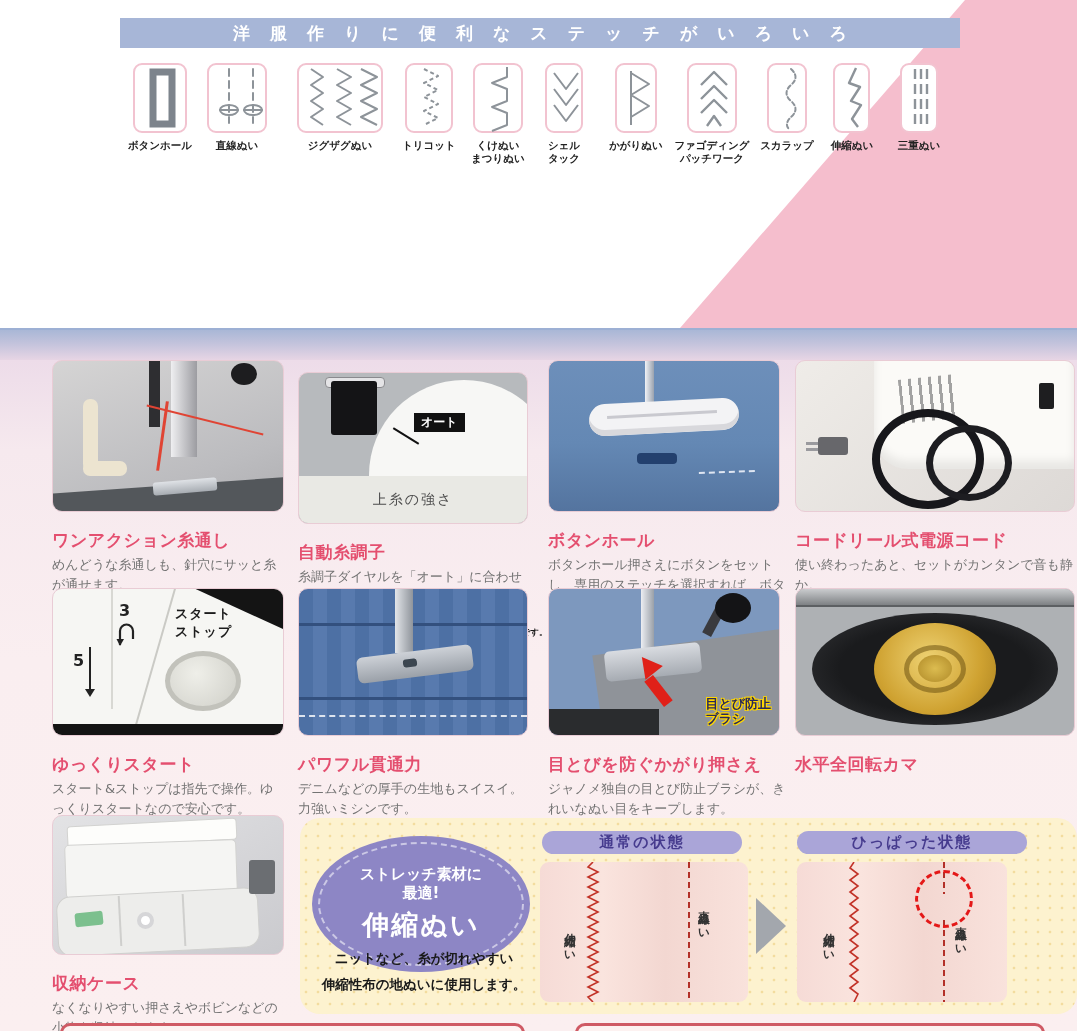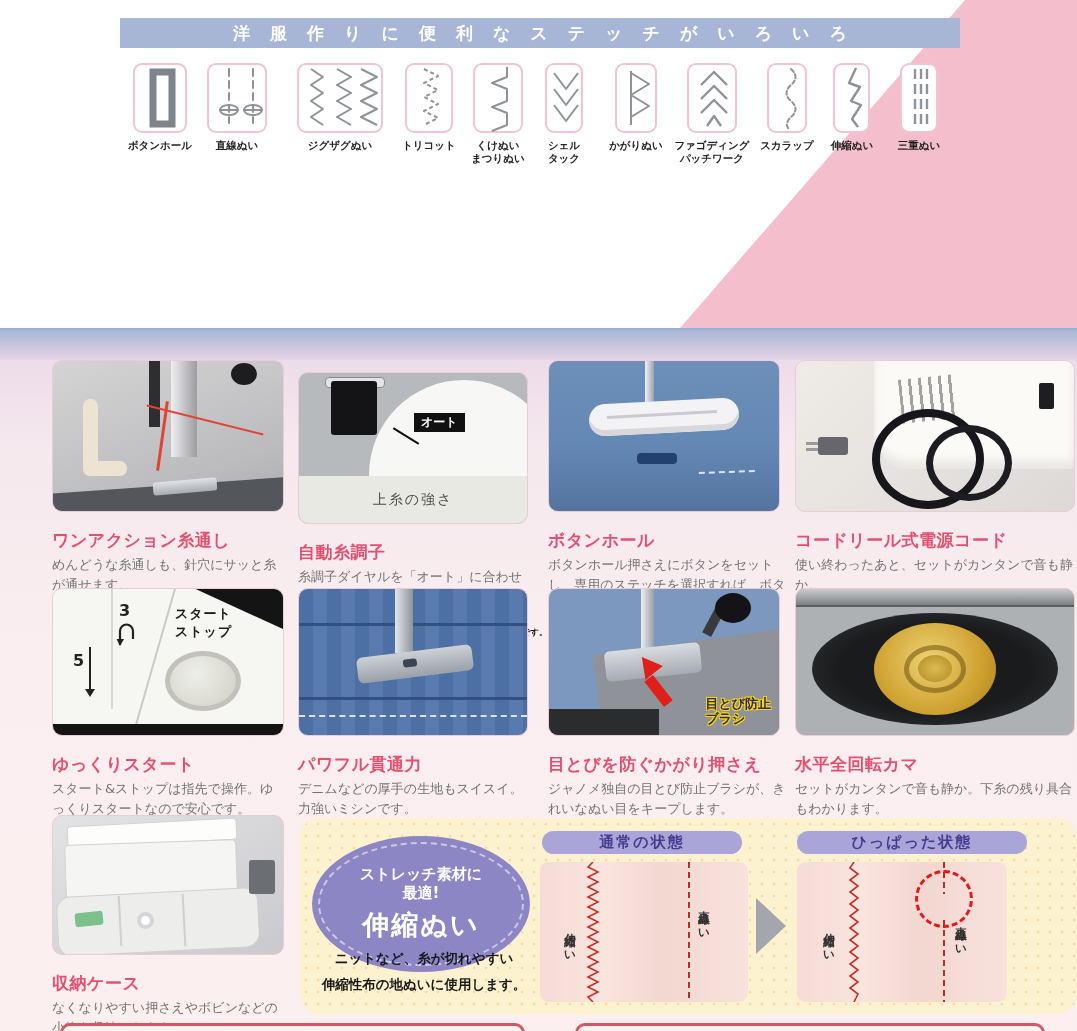--- a/index.html
+++ b/index.html
@@ -357,21 +357,20 @@
 
   <div class="card" style="left:795px;top:588px;width:280px">
     <div class="photo p8" style="width:280px;height:148px">
       <div class="topbar"></div>
         <div class="recess"></div>
         <div class="gold"></div>
         <div class="goldring"></div>
         <div class="hub"></div>
     </div>
     <div class="ftitle">水平全回転カマ</div>
-    <div class="fdesc">セットがカンタンで音も静か。下糸の残り具合もわかります。</div>
   </div>
 
   <div class="card" style="left:52px;top:815px;width:232px">
     <div class="photo p9" style="width:232px;height:140px">
       <div class="lid"></div>
         <div class="back"></div>
         <div class="front"></div>
       <div class="divline"></div>
         <div class="divline2"></div>
         <div class="green"></div>

